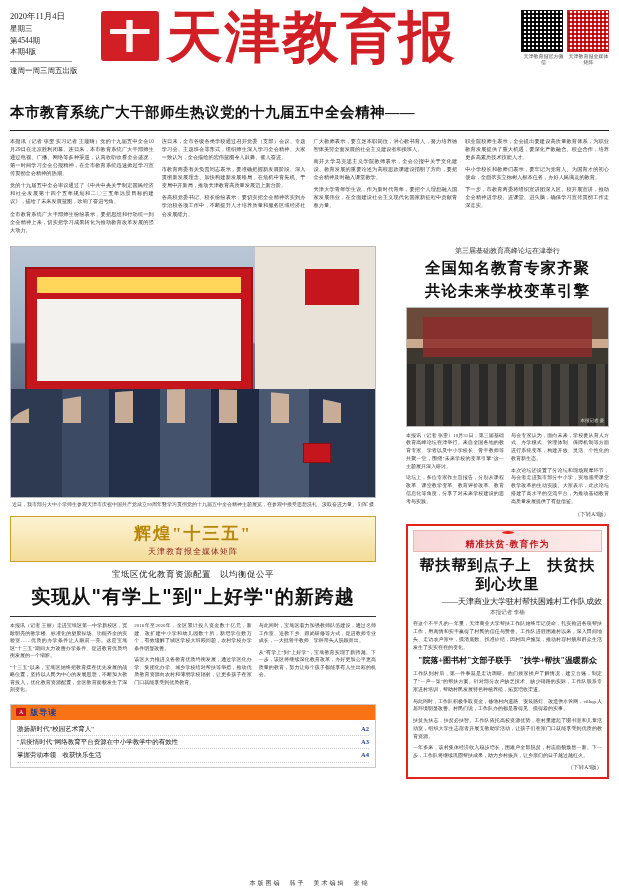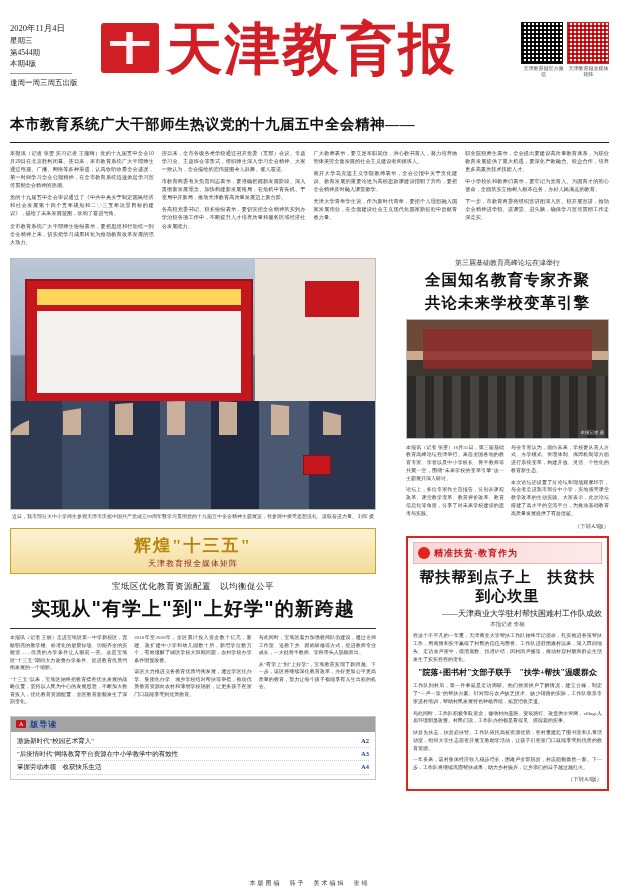--- a/index.html
+++ b/index.html
@@ -3,21 +3,21 @@
 <meta charset="utf-8">
 <style>
   html,body{margin:0;padding:0;}
   body{
     width:619px;height:892px;
     background:#ffffff;
     font-family:"Liberation Serif", serif;
     color:#111;
     overflow:hidden;
   }
-  .page{position:relative;width:619px;height:892px;box-sizing:border-box;padding:20px 10px;}
+  .page{position:relative;width:619px;height:892px;box-sizing:border-box;padding:8px 10px;}
 
   
   .masthead{display:flex;align-items:flex-start;gap:6px;height:86px;}
   .mh-left{width:70px;font-size:7.5px;line-height:1.55;color:#222;padding-top:2px;}
   .mh-left .d1{font-size:8.5px;}
   .mh-left .rule{border-top:1px solid #999;margin:3px 0 3px 0;width:62px;}
   .mh-center{flex:1;display:flex;align-items:center;justify-content:center;gap:8px;}
   .logo-mark{
     width:58px;height:50px;background:#d21f26;border-radius:3px;position:relative;flex:none;
   }
@@ -97,21 +97,21 @@
   .sub-kicker{margin-top:7px;text-align:center;font-size:8.5px;color:#222;letter-spacing:.5px;}
   .sub-headline{margin-top:3px;text-align:center;font-size:19px;font-weight:bold;letter-spacing:1px;font-family:"DejaVu Serif",serif;}
   .rule2{border-top:1px solid #333;margin:6px 0 5px;}
 
   .cols3{display:flex;gap:7px;font-size:5px;line-height:1.5;color:#333;text-align:justify;}
   .cols3 .col{flex:1;}
   .cols3 p{margin:0 0 4px;}
 
   
   .guide{margin-top:6px;border:1px solid #c8c8c8;}
-  .guide-h{background:#a3a3a3;display:flex;align-items:center;gap:4px;padding:2px 5px;}
+  .guide-h{background:#f97316;display:flex;align-items:center;gap:4px;padding:2px 5px;}
   .guide-h .tag{background:#c4161c;color:#fff;font-size:6px;padding:1px 3px;border-radius:1px;}
   .guide-h .t{font-size:8px;font-weight:bold;color:#1c3f94;letter-spacing:1px;}
   .guide ul{list-style:none;margin:0;padding:3px 6px 4px;}
   .guide li{display:flex;justify-content:space-between;font-size:6.5px;line-height:1.9;border-bottom:1px dotted #ccc;}
   .guide li .pg{color:#1c3f94;font-weight:bold;}
 
   
   .r-kicker{font-size:7px;text-align:center;color:#333;}
   .r-head{margin-top:2px;text-align:center;font-size:15.5px;font-weight:bold;letter-spacing:1px;line-height:1.35;}
   .photo-r{height:118px;margin-top:5px;background:linear-gradient(180deg,#6b4a3a 0 26%,#caa98d 26% 34%,#3c3830 34% 100%);position:relative;}
@@ -119,21 +119,21 @@
   .photo-r .seats{position:absolute;left:0;right:0;bottom:0;height:52%;
      background:repeating-linear-gradient(90deg,#2b2a28 0 9px,#474440 9px 18px);}
   .photo-r .badge{position:absolute;right:4px;bottom:3px;font-size:4.5px;color:#fff;opacity:.8;}
   .rtext{margin-top:5px;font-size:5px;line-height:1.55;color:#333;text-align:justify;column-count:2;column-gap:7px;}
   .rtext p{margin:0 0 4px;}
   .cont{font-size:5.5px;color:#444;text-align:right;margin-top:2px;}
 
   
   .feature{margin-top:6px;border:2px solid #e2231a;padding:4px 5px 6px;position:relative;}
   .feat-logo{height:20px;background:linear-gradient(90deg,#f8d7d7,#fdeaea);border:1px solid #eab7b7;
-    display:flex;align-items:center;gap:4px;padding:0 4px;}
+    display:flex;align-items:center;gap:4px;padding:0 4px;flex-direction:column;}
   .feat-logo .dot{width:12px;height:12px;border-radius:50%;background:#e2231a;}
   .feat-logo .fl-t{font-size:9px;font-weight:bold;color:#c4161c;letter-spacing:1px;}
   .feat-head{margin-top:4px;text-align:center;font-size:15px;font-weight:bold;letter-spacing:1px;}
   .feat-sub{margin-top:2px;text-align:right;font-size:8px;color:#222;}
   .feat-by{margin-top:2px;text-align:center;font-size:5.5px;color:#555;}
   .feat-body{margin-top:4px;font-size:5px;line-height:1.55;color:#333;text-align:justify;}
   .feat-body p{margin:0 0 4px;}
   .feat-sec{margin:4px 0 3px;text-align:center;font-size:8px;font-weight:bold;color:#111;}
 
   

